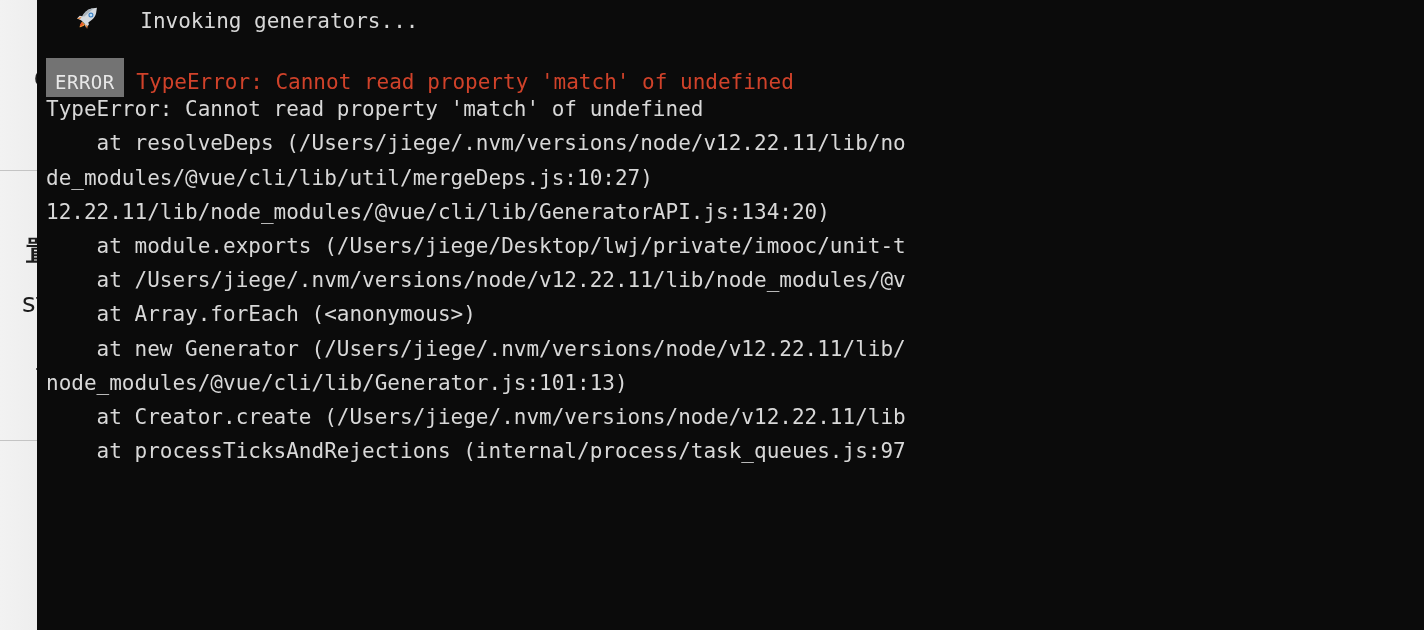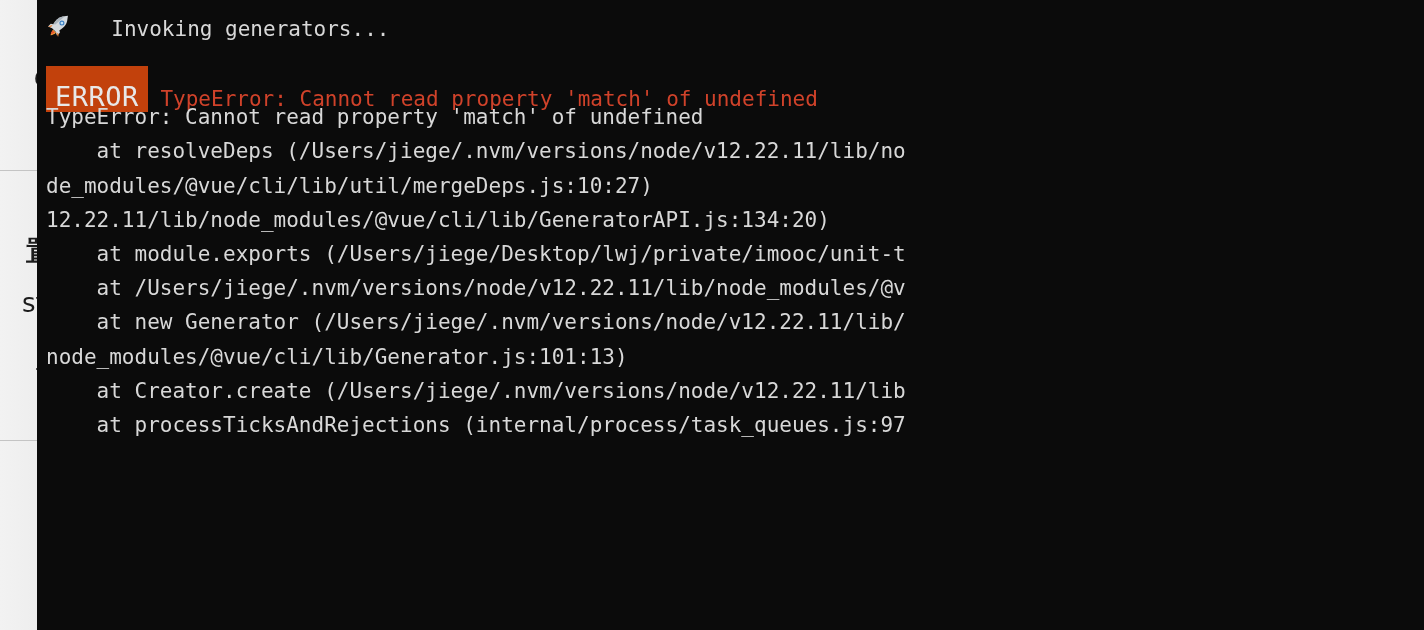--- a/index.html
+++ b/index.html
@@ -81,38 +81,38 @@
     line-height: 34.2px;
     letter-spacing: 0px;
     color: #d8d8d8;
   }
   .term-line {
     white-space: pre;
     padding-left: 9px;
     height: 34.2px;
     overflow: visible;
   }
-  .term-line.first { padding-top: 12px; height: 54px; }
+  .term-line.first { padding-top: 4px; height: 54px; margin-left: 29px; }
 
   .rocket {
     display: inline-block;
     width: 40px;
     font-family: "DejaVu Sans", "Liberation Sans", sans-serif;
     font-size: 22px;
     vertical-align: baseline;
   }
   .rocket svg { vertical-align: -4px; }
 
   .err-badge {
     display: inline-block;
-    background: #c2410c;
+    background: #737373;
     color: #e8e8e8;
-    padding: 18px 9px 2px 9px;
+    padding: 11px 9px 2px 9px;
     font-family: "DejaVu Sans Mono", "Liberation Mono", monospace;
-    font-size: 27px;
+    font-size: 19px;
     font-weight: 400;
     letter-spacing: 0.5px;
     line-height: 26px;
   }
   .err-text {
     color: #d0422a;
   }
   .plain { color: #d8d8d8; }
 </style>
 </head>
@@ -146,20 +146,21 @@
               <path d="M8.8 19.3C6.6 21.5 5.6 26.2 5.6 26.2s4.7-1 6.9-3.2z" fill="#f2a33c"></path>
               <path d="M8.1 20C6.6 21.6 5.9 25 5.9 25s3.4-.7 5-2.2z" fill="#e8552d"></path>
             </svg></span><span class="plain">  Invoking generators...</span></div>
         <div class="term-line"><span class="err-badge">ERROR</span><span class="err-text"> TypeError: Cannot read property 'match' of undefined</span></div>
         <div class="term-line"><span class="plain">TypeError: Cannot read property 'match' of undefined</span></div>
         <div class="term-line"><span class="plain">    at resolveDeps (/Users/jiege/.nvm/versions/node/v12.22.11/lib/no</span></div>
         <div class="term-line"><span class="plain">de_modules/@vue/cli/lib/util/mergeDeps.js:10:27)</span></div>
         <div class="term-line"><span class="plain">12.22.11/lib/node_modules/@vue/cli/lib/GeneratorAPI.js:134:20)</span></div>
         <div class="term-line"><span class="plain">    at module.exports (/Users/jiege/Desktop/lwj/private/imooc/unit-t</span></div>
         <div class="term-line"><span class="plain">    at /Users/jiege/.nvm/versions/node/v12.22.11/lib/node_modules/@v</span></div>
+        <div class="term-line"><span class="plain">    at Array.forEach (&lt;anonymous&gt;)</span></div>
         <div class="term-line"><span class="plain">    at new Generator (/Users/jiege/.nvm/versions/node/v12.22.11/lib/</span></div>
         <div class="term-line"><span class="plain">node_modules/@vue/cli/lib/Generator.js:101:13)</span></div>
         <div class="term-line"><span class="plain">    at Creator.create (/Users/jiege/.nvm/versions/node/v12.22.11/lib</span></div>
         <div class="term-line"><span class="plain">    at processTicksAndRejections (internal/process/task_queues.js:97</span></div>
       </div>
   </div>
 
 </div>
 
 </body></html>

